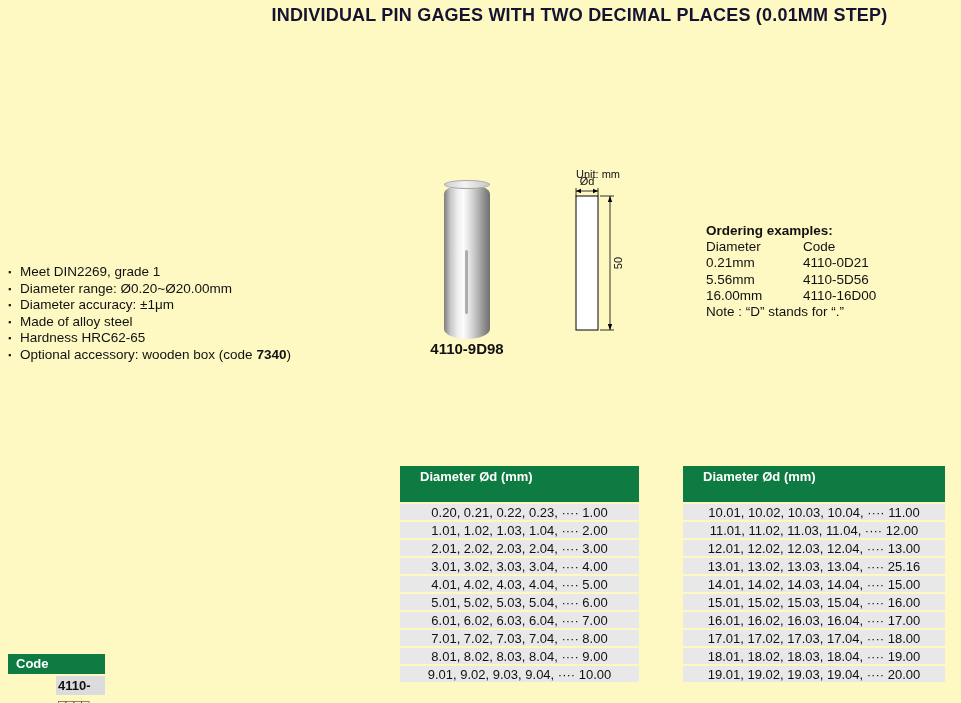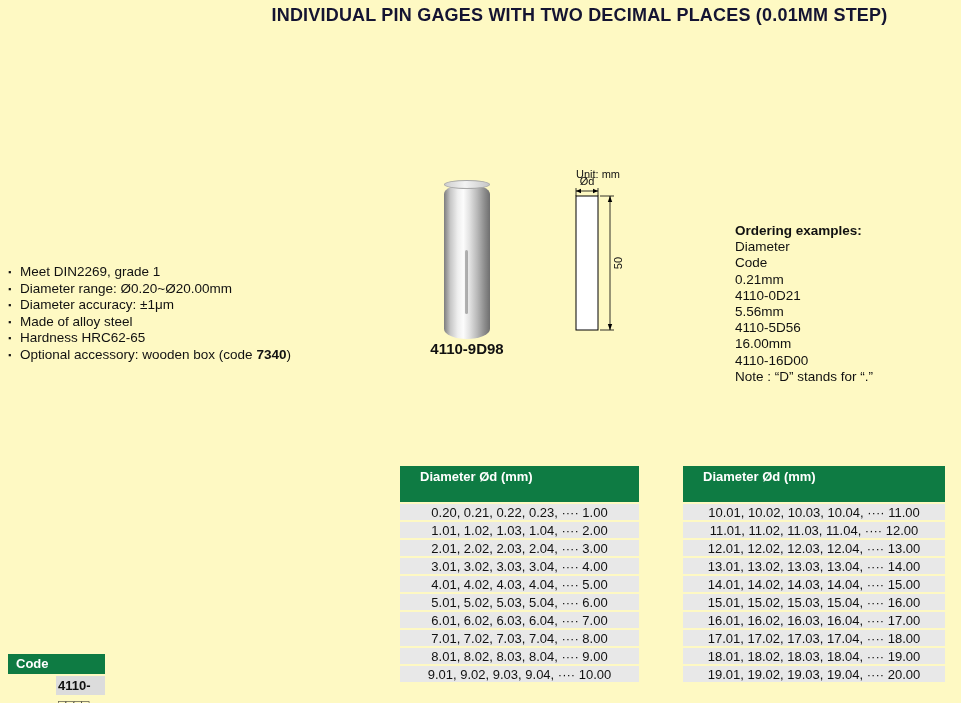--- a/index.html
+++ b/index.html
@@ -42,23 +42,23 @@
     position:absolute; left:419px; top:340px; width:96px;
     text-align:center; font-weight:bold; font-size:15px;
   }
 
   
   .unit { position:absolute; left:576px; top:168px; font-size:11px; }
   .diagram { position:absolute; left:558px; top:158px; }
   .diagram text { font-family:"Liberation Sans",sans-serif; fill:#111; }
 
   
-  .ordering { position:absolute; left:735px; top:223px; font-size:13.5px; line-height:16.2px; }
+  .ordering { position:absolute; left:706px; top:223px; font-size:13.5px; line-height:16.2px; }
   .ord-title { font-weight:bold; }
-  .ord-row { display:flex;flex-direction:column; }
+  .ord-row { display:flex; }
   .ord-c1 { width:97px; flex:none; }
 
   
   .dtable { position:absolute; top:466px; }
   .dtable-left  { left:400px; width:239px; }
   .dtable-right { left:683px; width:262px; }
   .thead {
     height:36px; line-height:21px; padding-left:20px;
     background:var(--accent-green,#0e7b43); color:#fff;
     font-weight:bold; font-size:13px;
@@ -178,21 +178,21 @@
         <div class="trow">9.01, 9.02, 9.03, 9.04, ···· 10.00</div>
       </div>
   </div>
 
   <div class="dtable dtable-right">
     <div class="thead">Diameter Ød (mm)</div>
     <div class="tbody">
         <div class="trow">10.01, 10.02, 10.03, 10.04, ···· 11.00</div>
         <div class="trow">11.01, 11.02, 11.03, 11.04, ···· 12.00</div>
         <div class="trow">12.01, 12.02, 12.03, 12.04, ···· 13.00</div>
-        <div class="trow">13.01, 13.02, 13.03, 13.04, ···· 14.00</div>
+        <div class="trow">13.01, 13.02, 13.03, 13.04, ···· 25.16</div>
         <div class="trow">14.01, 14.02, 14.03, 14.04, ···· 15.00</div>
         <div class="trow">15.01, 15.02, 15.03, 15.04, ···· 16.00</div>
         <div class="trow">16.01, 16.02, 16.03, 16.04, ···· 17.00</div>
         <div class="trow">17.01, 17.02, 17.03, 17.04, ···· 18.00</div>
         <div class="trow">18.01, 18.02, 18.03, 18.04, ···· 19.00</div>
         <div class="trow">19.01, 19.02, 19.03, 19.04, ···· 20.00</div>
       </div>
   </div>
 
   <div class="codebox">

